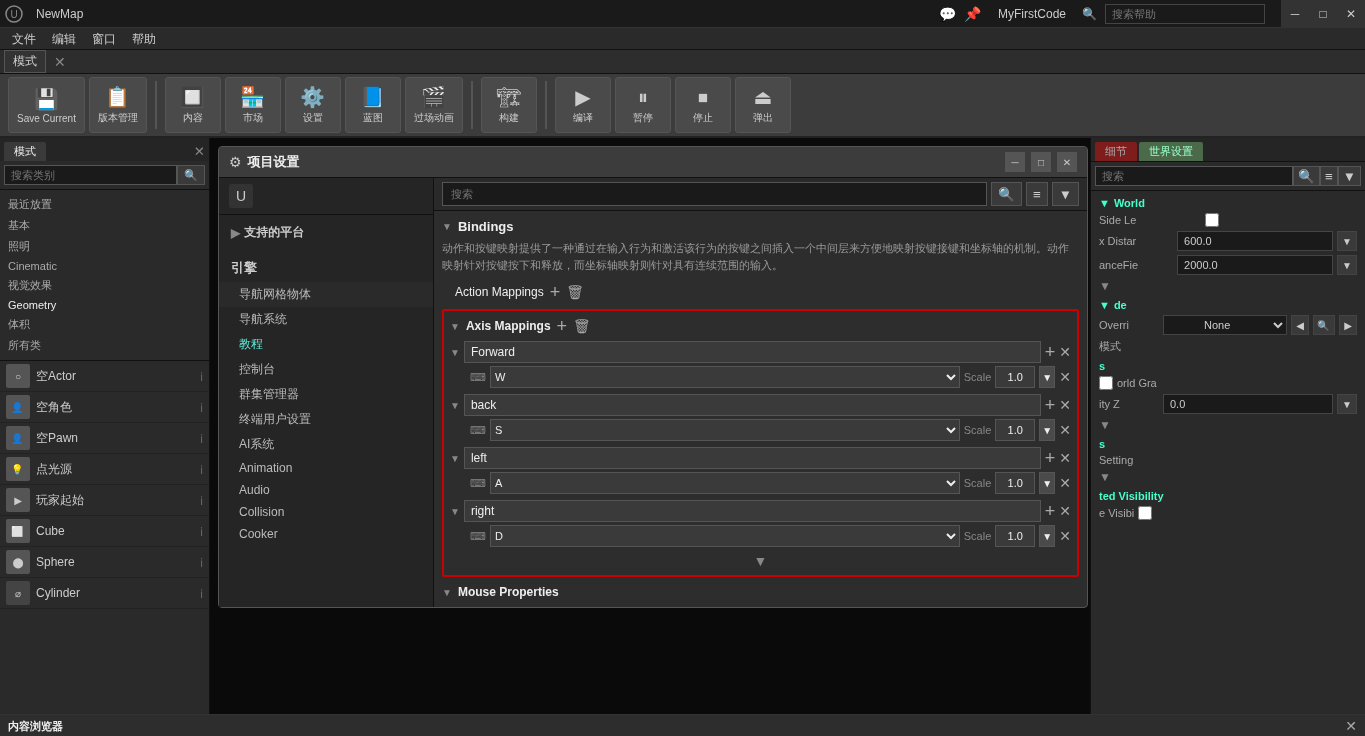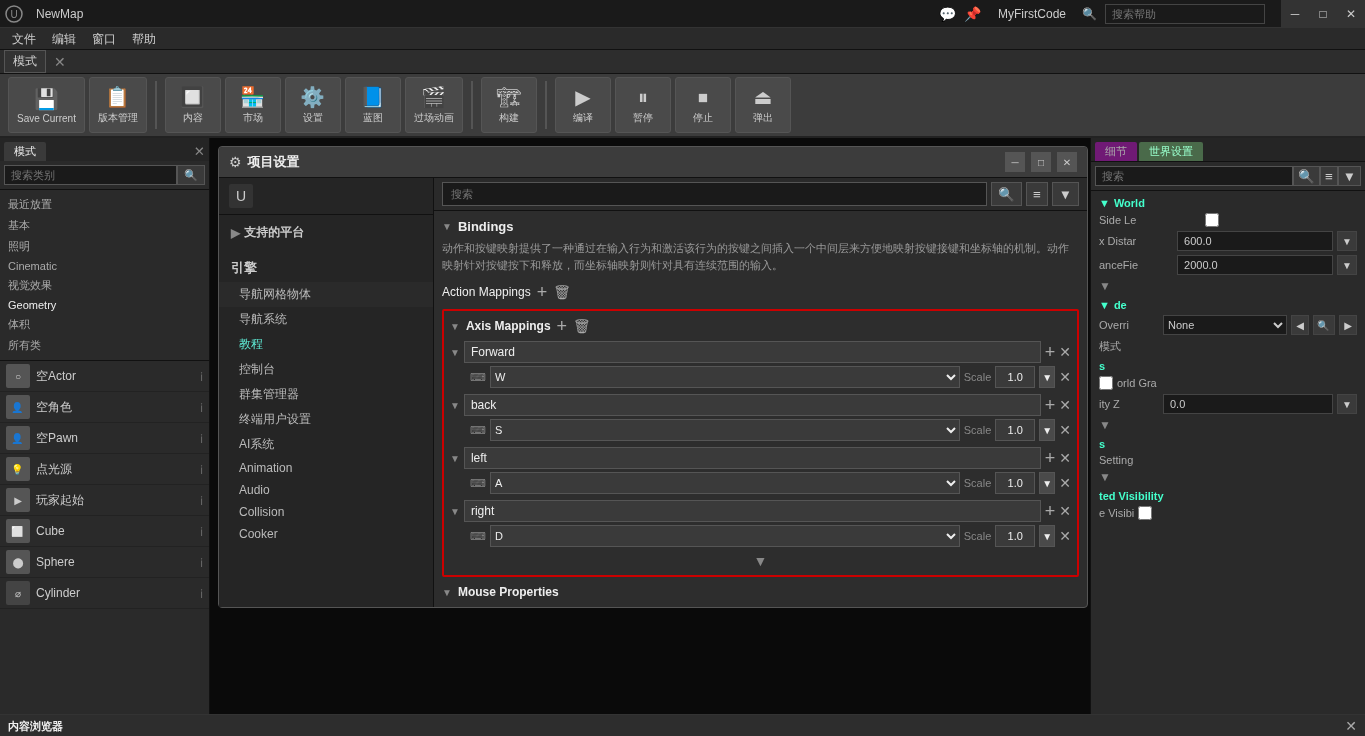--- a/index.html
+++ b/index.html
@@ -250,21 +250,21 @@
 
           <div style="flex:1;overflow-y:auto;padding:8px;">
 
             <div style="display:flex;align-items:center;gap:6px;margin-bottom:6px;">
               <span style="color:#888;font-size:10px;">▼</span>
               <span style="font-size:13px;color:#eee;font-weight:bold;">Bindings</span>
             </div>
             <div style="font-size:11px;color:#999;line-height:1.5;margin-bottom:10px;">动作和按键映射提供了一种通过在输入行为和激活该行为的按键之间插入一个中间层来方便地映射按键接键和坐标轴的机制。动作映射针对按键按下和释放，而坐标轴映射则针对具有连续范围的输入。</div>
 
             <div style="display:flex;align-items:center;gap:6px;margin-bottom:8px;">
-              <span style="font-size:12px;color:#eee;">Action Mappings</span>
+              <span style="font-size:12px;color:#eee;margin-left:13px;">Action Mappings</span>
               <button style="background:none;border:none;color:#aaa;cursor:pointer;font-size:18px;line-height:1;">+</button>
               <button style="background:none;border:none;color:#aaa;cursor:pointer;font-size:14px;">🗑</button>
             </div>
 
             <div style="border:2px solid #c00;border-radius:2px;padding:6px;">
 
               <div style="display:flex;align-items:center;gap:6px;margin-bottom:6px;">
                 <span style="color:#888;font-size:10px;">▼</span>
                 <span style="font-size:12px;color:#eee;font-weight:bold;">Axis Mappings</span>
                 <button style="background:none;border:none;color:#aaa;cursor:pointer;font-size:18px;line-height:1;">+</button>
@@ -348,21 +348,21 @@
             </div>
           </div>
         </div>
       </div>
     </div>
   </div>
 
   <div style="width:275px;background:#2a2a2a;border-left:1px solid #111;display:flex;flex-direction:column;overflow:hidden;">
 
     <div style="display:flex;padding:4px 4px 0;gap:2px;background:#252525;border-bottom:1px solid #111;">
-      <div style="background:#701a75;color:#aaa;padding:2px 10px;font-size:11px;border-radius:2px 2px 0 0;cursor:pointer;">细节</div>
+      <div style="background:#7f1d1d;color:#aaa;padding:2px 10px;font-size:11px;border-radius:2px 2px 0 0;cursor:pointer;">细节</div>
       <div style="background:#4a6a4a;color:#9fc;padding:2px 10px;font-size:11px;border-radius:2px 2px 0 0;cursor:pointer;">世界设置</div>
     </div>
 
     <div style="display:flex;align-items:center;padding:4px;border-bottom:1px solid #111;">
       <input style="background: rgb(26, 26, 26); border: 1px solid rgb(85, 85, 85); color: rgb(204, 204, 204); padding: 2px 6px; width: 100%; font-size: 11px; height: 20px;" placeholder="搜索">
       <button style="background:#3a3a3a;border:1px solid #555;color:#ccc;padding:0 4px;height:20px;cursor:pointer;">🔍</button>
       <button style="background:#3a3a3a;border:1px solid #555;color:#ccc;padding:0 4px;height:20px;cursor:pointer;">≡</button>
       <button style="background:#3a3a3a;border:1px solid #555;color:#ccc;padding:0 4px;height:20px;cursor:pointer;">▼</button>
     </div>
 
@@ -392,21 +392,21 @@
         </div>
       </div>
 
       <div style="margin-bottom:2px;">
         <div style="color:#4fc;font-size:11px;font-weight:bold;padding:2px 4px;display:flex;align-items:center;gap:4px;">
           <span style="cursor:pointer;">▼</span>
           <span>de</span>
         </div>
         <div style="display:flex;align-items:center;padding:2px 4px;gap:4px;">
           <span style="color:#aaa;font-size:11px;width:60px;">Overri</span>
-          <select style="background:#1a1a1a;border:1px solid #444;color:#ccc;font-size:11px;height:20px;flex:1;"><option>None</option></select>
+          <select style="background:#1a1a1a;border:1px solid #444;color:#ccc;font-size:11px;height:20px;flex:1;padding-left:36px;"><option>None</option></select>
           <button style="background:#3a3a3a;border:1px solid #444;color:#ccc;padding:0 4px;height:20px;cursor:pointer;font-size:10px;">◀</button>
           <button style="background:#3a3a3a;border:1px solid #444;color:#ccc;padding:0 4px;height:20px;cursor:pointer;font-size:10px;">🔍</button>
           <button style="background:#3a3a3a;border:1px solid #444;color:#ccc;padding:0 4px;height:20px;cursor:pointer;font-size:10px;">▶</button>
         </div>
         <div style="display:flex;align-items:center;padding:2px 4px;gap:4px;">
           <span style="color:#aaa;font-size:11px;flex:1;">模式</span>
         </div>
       </div>
 
       <div style="margin-bottom:2px;">

